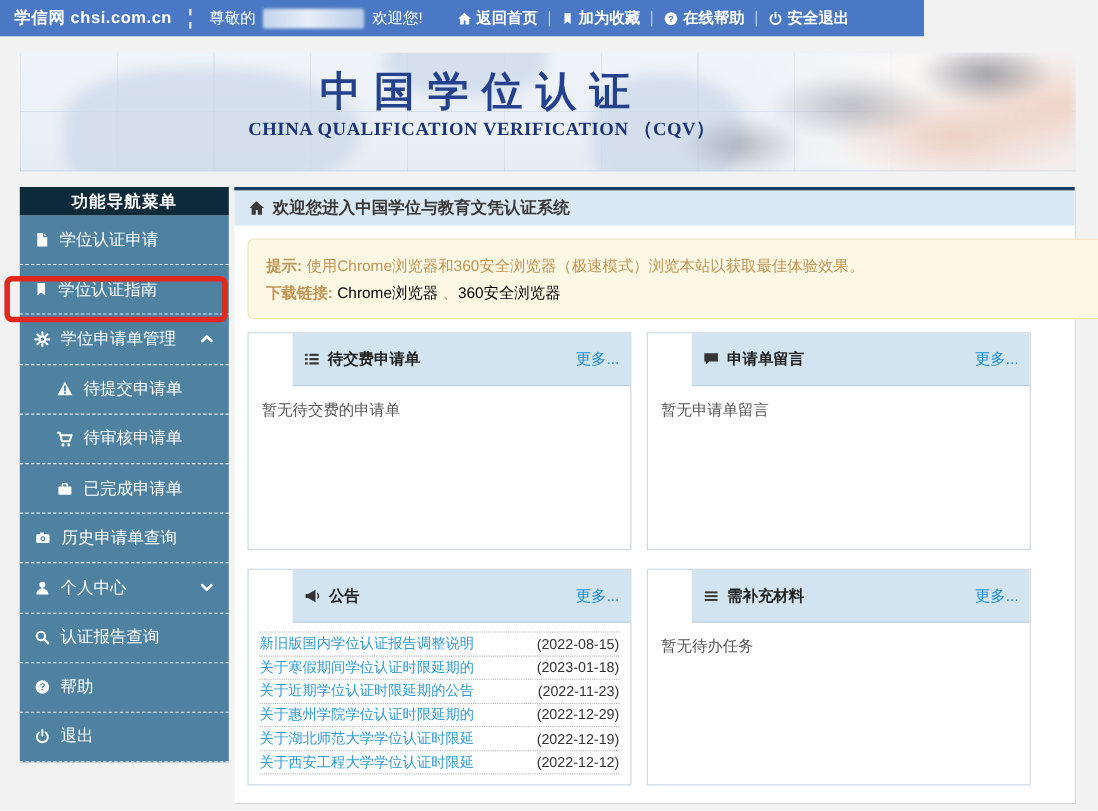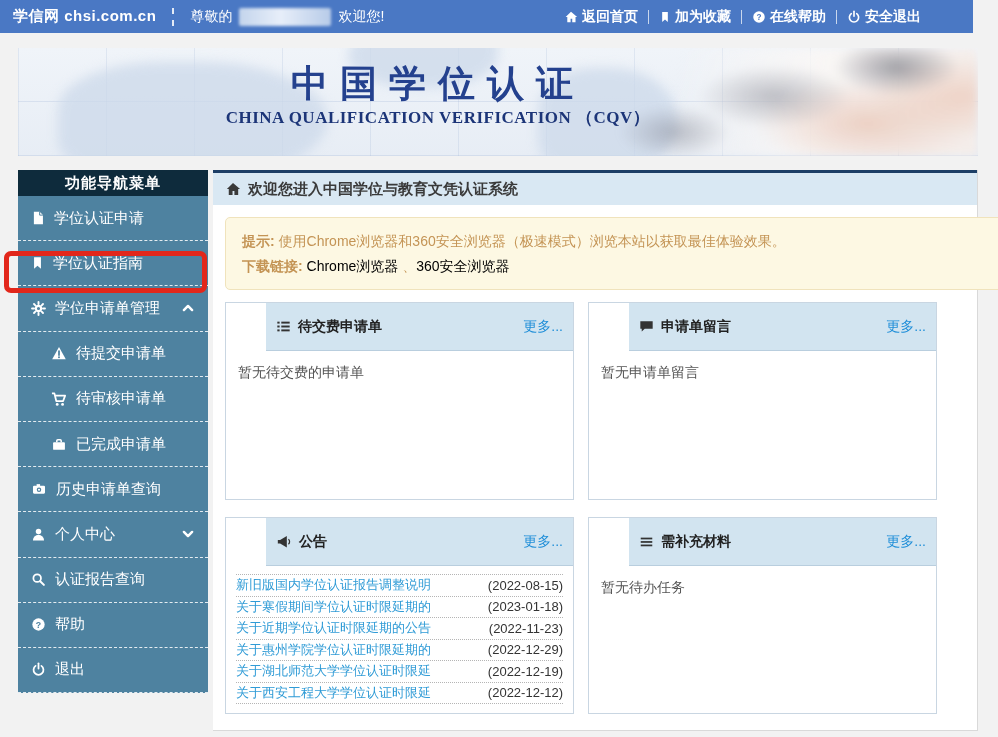--- a/index.html
+++ b/index.html
@@ -8,35 +8,35 @@
     position:relative;
     font-family:"Liberation Sans","DejaVu Sans",sans-serif;
     background:#f2f2f2;
     overflow:hidden;
     color:#333;
   }
   svg { display:block; }
 
   
   .topbar {
-    position:absolute; left:0; top:0; width:973px; height:33px;
+    position:absolute; left:0; top:0; width:840px; height:33px;
     background:#4a78c4; color:#fff;
     display:flex; align-items:center; justify-content:space-between;
     padding:0 0 0 13px; font-size:14px;
   }
   .topbar-left { display:flex; align-items:center; gap:10px; }
   .brand { font-weight:bold; font-size:15px; letter-spacing:.5px; }
   .brand-sep { height:18px; border-left:2px dashed rgba(255,255,255,.85); margin:0 6px; }
   .greeting { display:flex; align-items:center; gap:7px; }
   .redacted {
     width:92px; height:18px; border-radius:2px;
     background:linear-gradient(90deg,#c3d4ec,#e7eef9 45%,#b7cbe8);
     filter:blur(1.5px);
   }
-  .topbar-right { display:flex; align-items:center; padding-right:52px; }
+  .topbar-right { display:flex; align-items:center; padding-right:68px; }
   .top-link { display:flex; align-items:center; gap:4px; color:#fff; cursor:pointer; font-weight:bold; font-size:14px; }
   .top-sep { width:1px; height:14px; background:rgba(255,255,255,.7); margin:0 10px; }
 
   
   .banner {
     position:absolute; left:18px; top:48px; width:960px; height:108px;
     background:linear-gradient(180deg,#f0f4f9,#e7edf5);
     overflow:hidden;
   }
   .map-grid {

